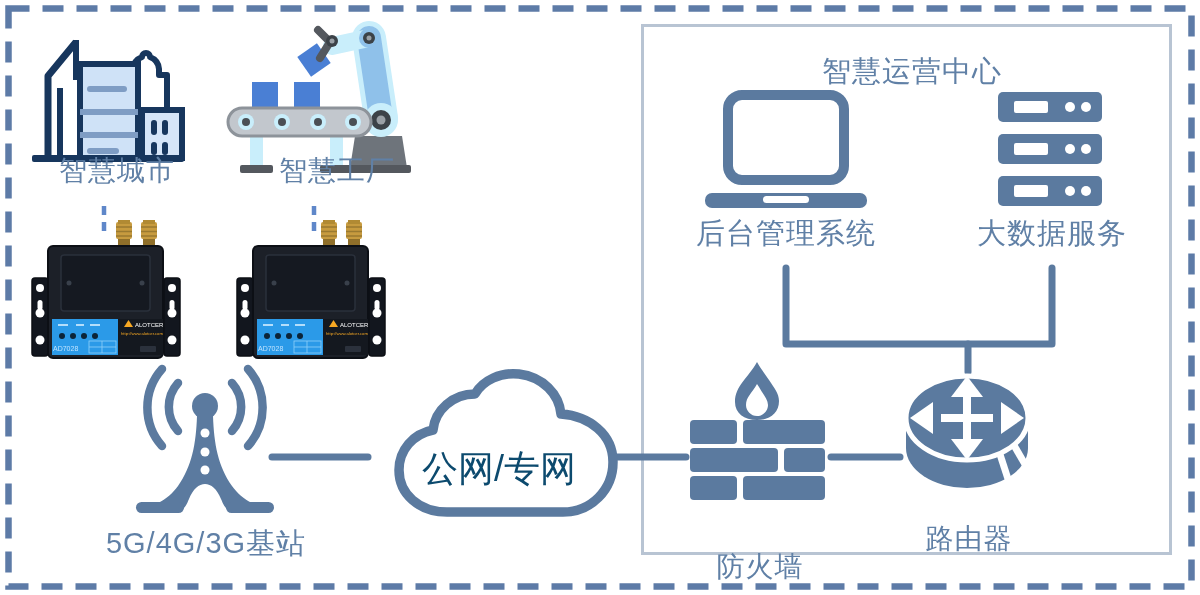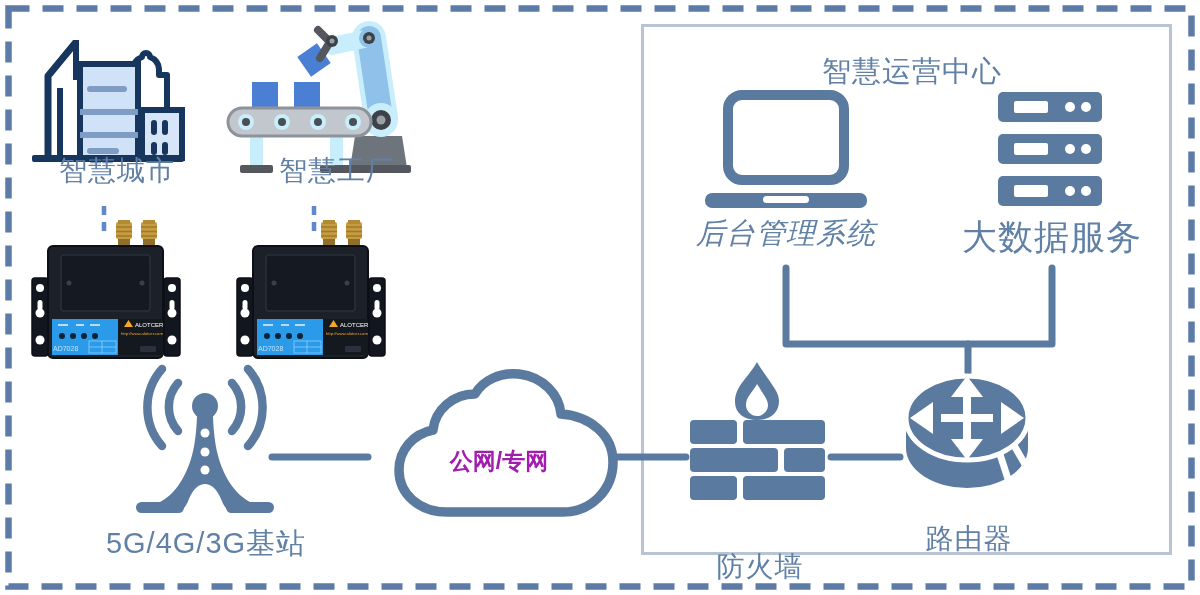--- a/index.html
+++ b/index.html
@@ -13,24 +13,24 @@
   }
   svg.scene{position:absolute;left:0;top:0;display:block;}
   svg text{font-family:"Liberation Sans","DejaVu Sans",sans-serif;}
   .lbl{
     position:absolute;transform:translateX(-50%);white-space:nowrap;
     color:#6080a6;font-size:28px;font-weight:500;letter-spacing:1px;line-height:1.1;
   }
   #lbl-city{left:117px;top:156px;}
   #lbl-factory{left:312px;top:156px;margin-left:25px;}
   #lbl-bts{left:206px;top:528px;font-size:29px;}
-  #lbl-cloud{left:499px;top:449px;font-size:23px;font-weight:700;color:#a21caf;letter-spacing:0;}
+  #lbl-cloud{left:499px;top:449px;font-size:36px;font-weight:400;color:#0c4a6e;letter-spacing:0;}
   #lbl-ops{left:912px;top:28px;font-size:29px;margin-top:28px;}
-  #lbl-backend{left:786px;top:218px;font-size:29px;font-style:italic;}
-  #lbl-bigdata{left:1052px;top:218px;font-size:35px;}
+  #lbl-backend{left:786px;top:218px;font-size:29px;}
+  #lbl-bigdata{left:1052px;top:218px;font-size:29px;}
   #lbl-firewall{left:760px;top:512px;margin-top:40px;}
   #lbl-router{left:969px;top:524px;}
 </style>
 </head>
 <body>
 
 <div class="canvas">
 
   <div class="ops-box"></div>
 

